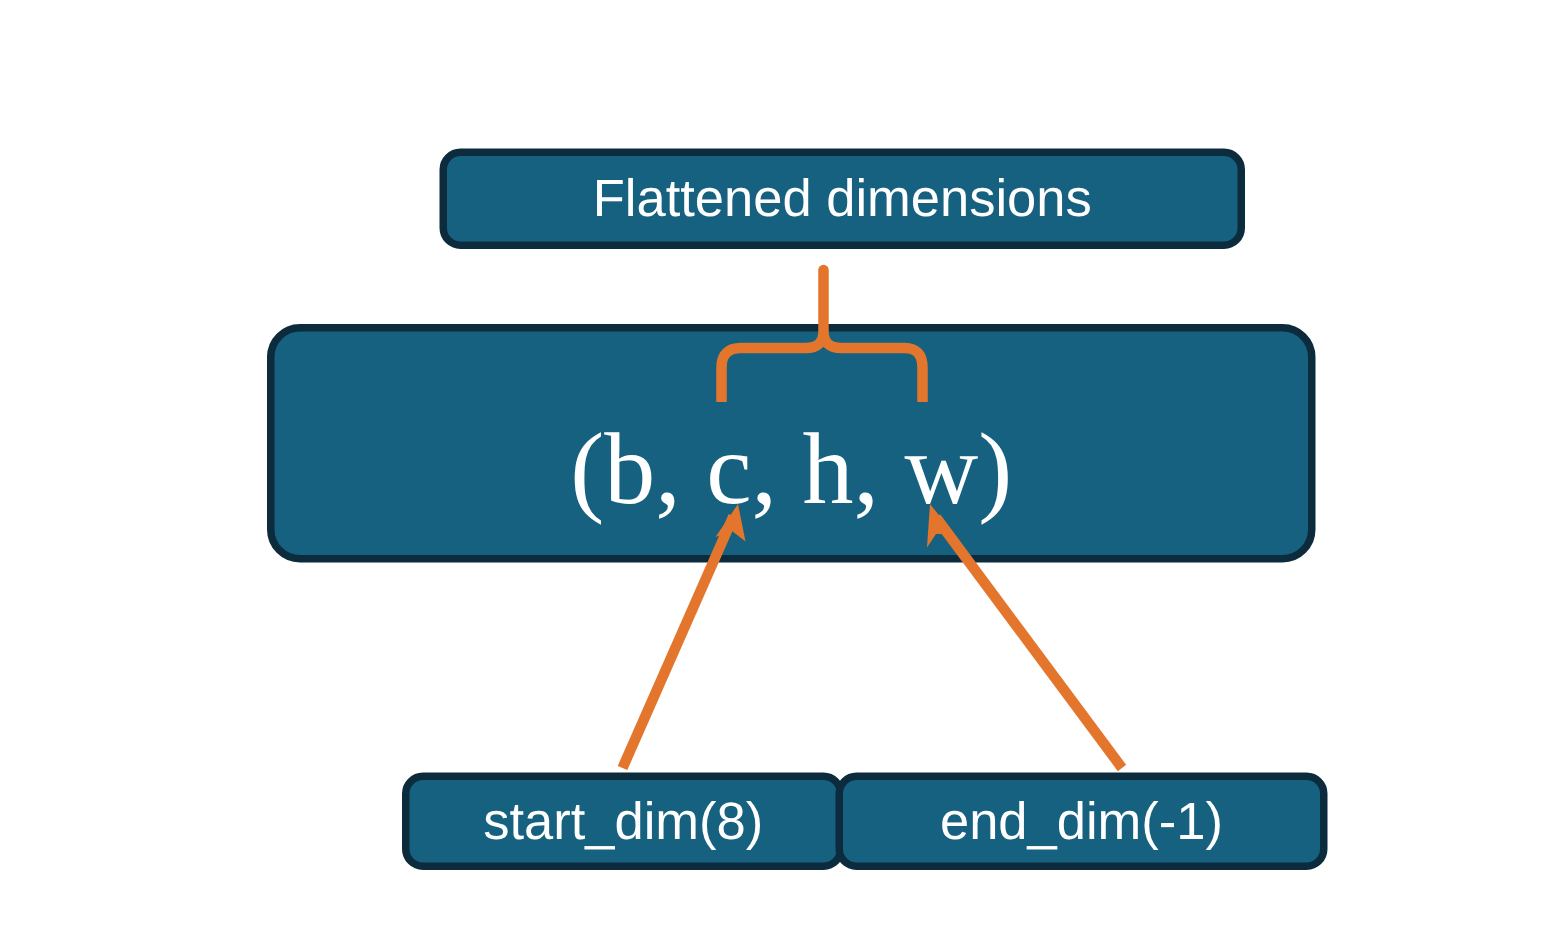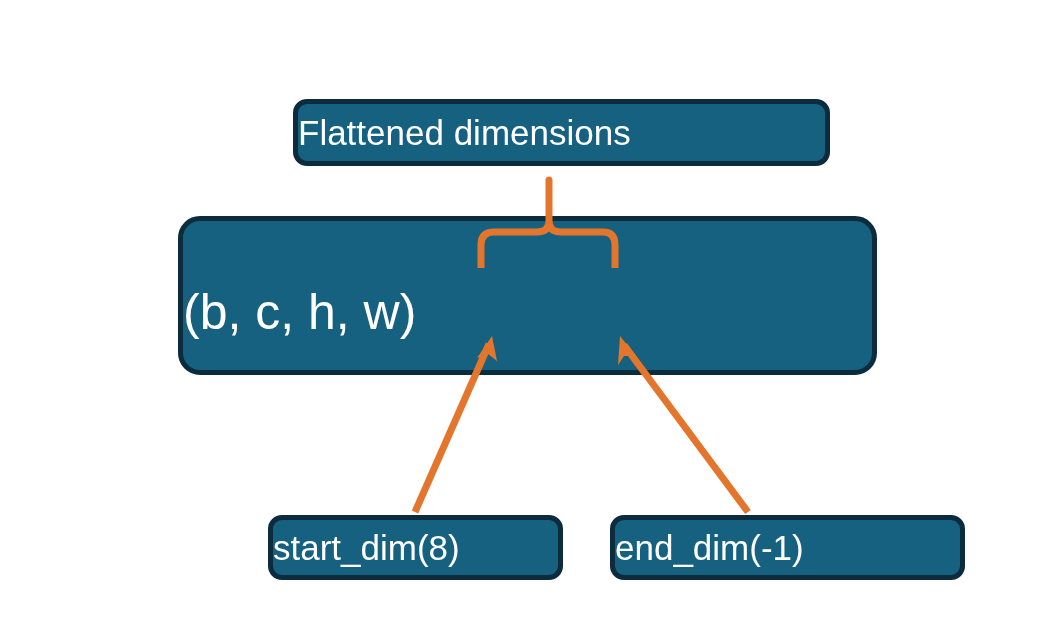--- a/index.html
+++ b/index.html
@@ -21,21 +21,21 @@
     background: #ffffff;
   }
   .node {
     position: absolute;
     box-sizing: border-box;
     background: #15617f;
     border: 5px solid #0c2b3d;
     border-radius: 14px;
     display: flex;
     align-items: center;
-    justify-content: flex-start;
+    justify-content: center;
     color: #ffffff;
     font-family: "Liberation Sans", sans-serif;
     font-weight: 400;
     line-height: 1;
     white-space: nowrap;
     user-select: none;
   }
   
   #node-flattened {
     left: 293px;
@@ -43,40 +43,41 @@
     width: 537px;
     height: 67px;
     font-size: 35px;
   }
   
   #node-shape {
     left: 178px;
     top: 216px;
     width: 699px;
     height: 159px;
-    font-size: 50px;
+    font-size: 68px;
     border-radius: 22px;
+    font-family: Liberation Serif, serif;
   }
   #node-shape .shape-text {
     display: block;
     transform: translateY(16px);
   }
   
   #node-start-dim {
     left: 268px;
     top: 515px;
     width: 295px;
     height: 65px;
     font-size: 35px;
   }
   
   #node-end-dim {
-    left: 610px;
+    left: 557px;
     top: 515px;
-    width: 355px;
+    width: 328px;
     height: 65px;
     font-size: 35px;
   }
   #overlay {
     position: absolute;
     left: 0;
     top: 0;
     width: 1038px;
     height: 632px;
     pointer-events: none;

